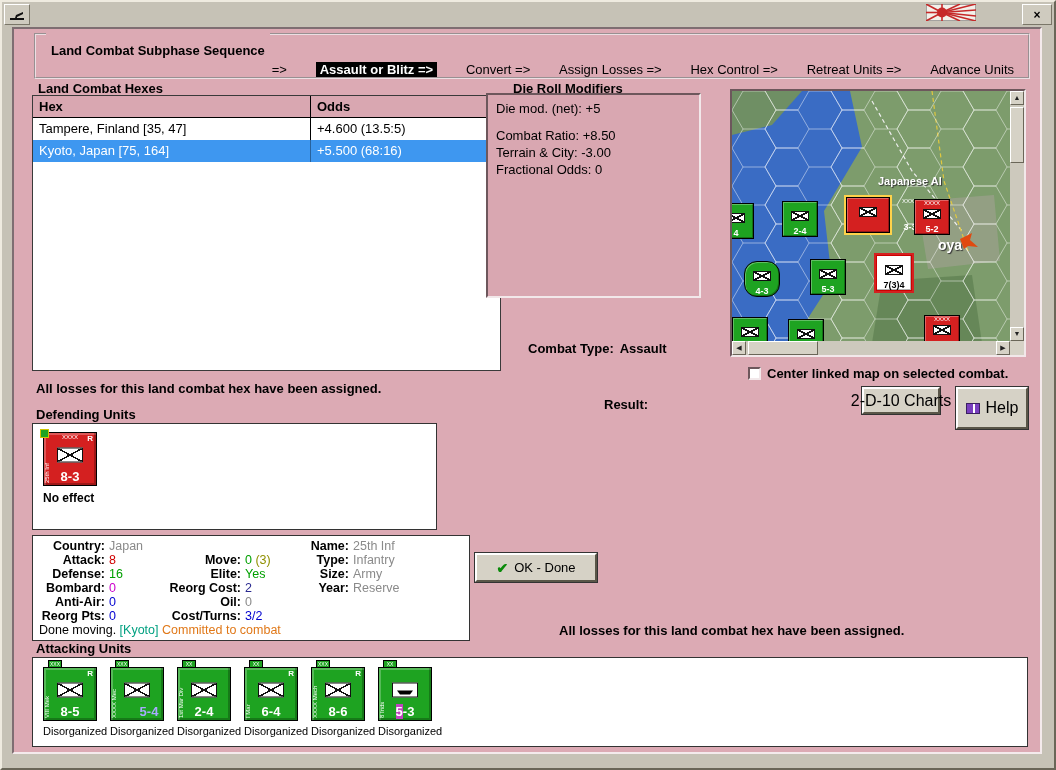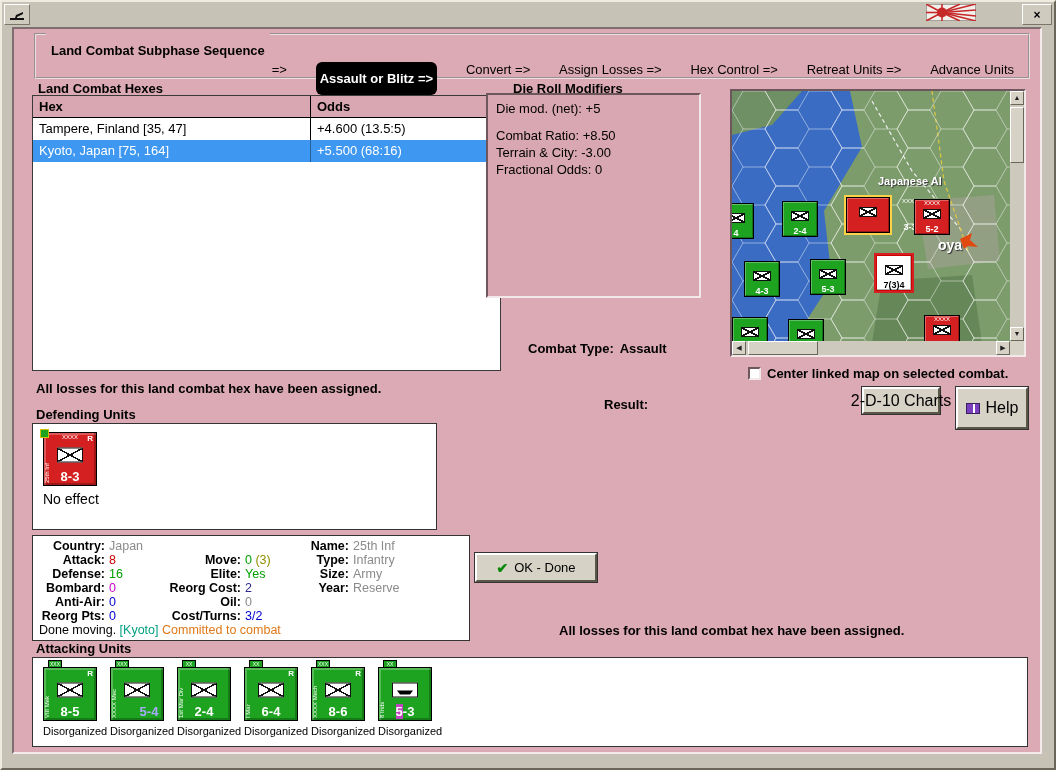--- a/index.html
+++ b/index.html
@@ -25,21 +25,21 @@
   
   .client { position:absolute; left:10px; top:25px; right:12px; bottom:14px;
             background:var(--client_bg,#dcaab4);
             border:2px solid; border-color:#7e6e72 #f4eaec #f4eaec #7e6e72; overflow:hidden; }
 
   .groupbox { position:absolute; left:20px; top:4px; width:996px; height:46px;
               border:2px groove #ecdfe3; }
   .gb-label { position:absolute; top:-9px; left:10px; background:var(--client_bg,#dcaab4);
               padding:17px 5px; font-weight:bold; }
   .steps { display:flex; justify-content:space-between; padding:15px 14px 0 14px; white-space:nowrap;margin-top:12px; }
-  .step.active { background:#000; color:#fff; font-weight:bold; padding:9px 4px;border-radius:6px; }
+  .step.active { background:#000; color:#fff; font-weight:bold; padding:0 4px; }
 
   .sec-label { position:absolute; font-weight:bold; }
 
   
   .hex-table { position:absolute; left:18px; top:66px; width:469px; height:276px;
                background:#fff; border:1px solid #3a3a3a; }
   .ht-head { display:flex; height:22px; background:var(--panel_pink,#d9a7b1);
              border-bottom:1px solid #000; font-weight:bold; }
   .ht-head .c1 { width:278px; border-right:1px solid #000; padding:3px 6px; }
   .ht-head .c2 { flex:1; padding:3px 6px; }
@@ -143,21 +143,21 @@
   .counter .flag-r { position:absolute; top:1px; right:3px; color:#fff; font-size:8px; font-weight:bold; }
   .counter .sym { top:42%; }
   .tab { position:absolute; top:-8px; left:4px; min-width:14px; height:8px;
          background:var(--counter_green,#1ea321); border:1px solid #000; font-size:5px;
          line-height:6px; color:#fff; text-align:center; padding:0 1px; }
   .mini-flag { position:absolute; top:-4px; left:-4px; width:9px; height:9px;
                background:#1ea321; border:1px solid #cfc400; }
   .str-lav { color:#a9a9ff !important;margin-left:12px; }
   .str-hl { background:#c044c0; }
   .dunit { position:absolute; left:10px; top:8px; width:70px; }
-  .dunit .status { margin-top:5px; font-size:14px; }
+  .dunit .status { margin-top:5px; font-size:12px;font-weight:bold; }
   .aunit { position:absolute; top:9px; width:66px; }
   .aunit .status { margin-top:4px; font-size:11px; white-space:nowrap; }
 
   
   .info { position:absolute; left:18px; top:506px; width:438px; height:106px; background:#fff;
           border:1px solid #333; padding:3px 6px; font-size:12.5px;
           display:grid; grid-template-columns:70px 52px 84px 62px 46px auto;
           grid-auto-rows:14px; align-items:center; }
   .info .lab { font-weight:bold; text-align:right; padding-right:4px; white-space:nowrap; }
   .info .val { white-space:nowrap; }
@@ -281,21 +281,21 @@
         <div class="mc red sel" style="left:114px;top:106px;padding-left:42px;">
           <span class="mc-size">XXXX</span>
           <span class="sym sym-sm"></span>
           <span class="mc-str">3-3</span>
         </div>
         <div class="mc red" style="left:182px;top:108px;">
           <span class="mc-size">XXXX</span>
           <span class="sym sym-sm"></span>
           <span class="mc-str">5-2</span>
         </div>
-        <div class="mc green" style="left:12px;top:170px;">
+        <div class="mc green" style="left:12px;top:170px;border-radius:13px;">
           <span class="sym sym-sm"></span>
           <span class="mc-str">4-3</span>
         </div>
         <div class="mc green" style="left:78px;top:168px;">
           <span class="sym sym-sm"></span>
           <span class="mc-str">5-3</span>
         </div>
         <div class="mc white" style="left:144px;top:164px;">
           <span class="sym sym-sm"></span>
           <span class="mc-str">7(3)4</span>

